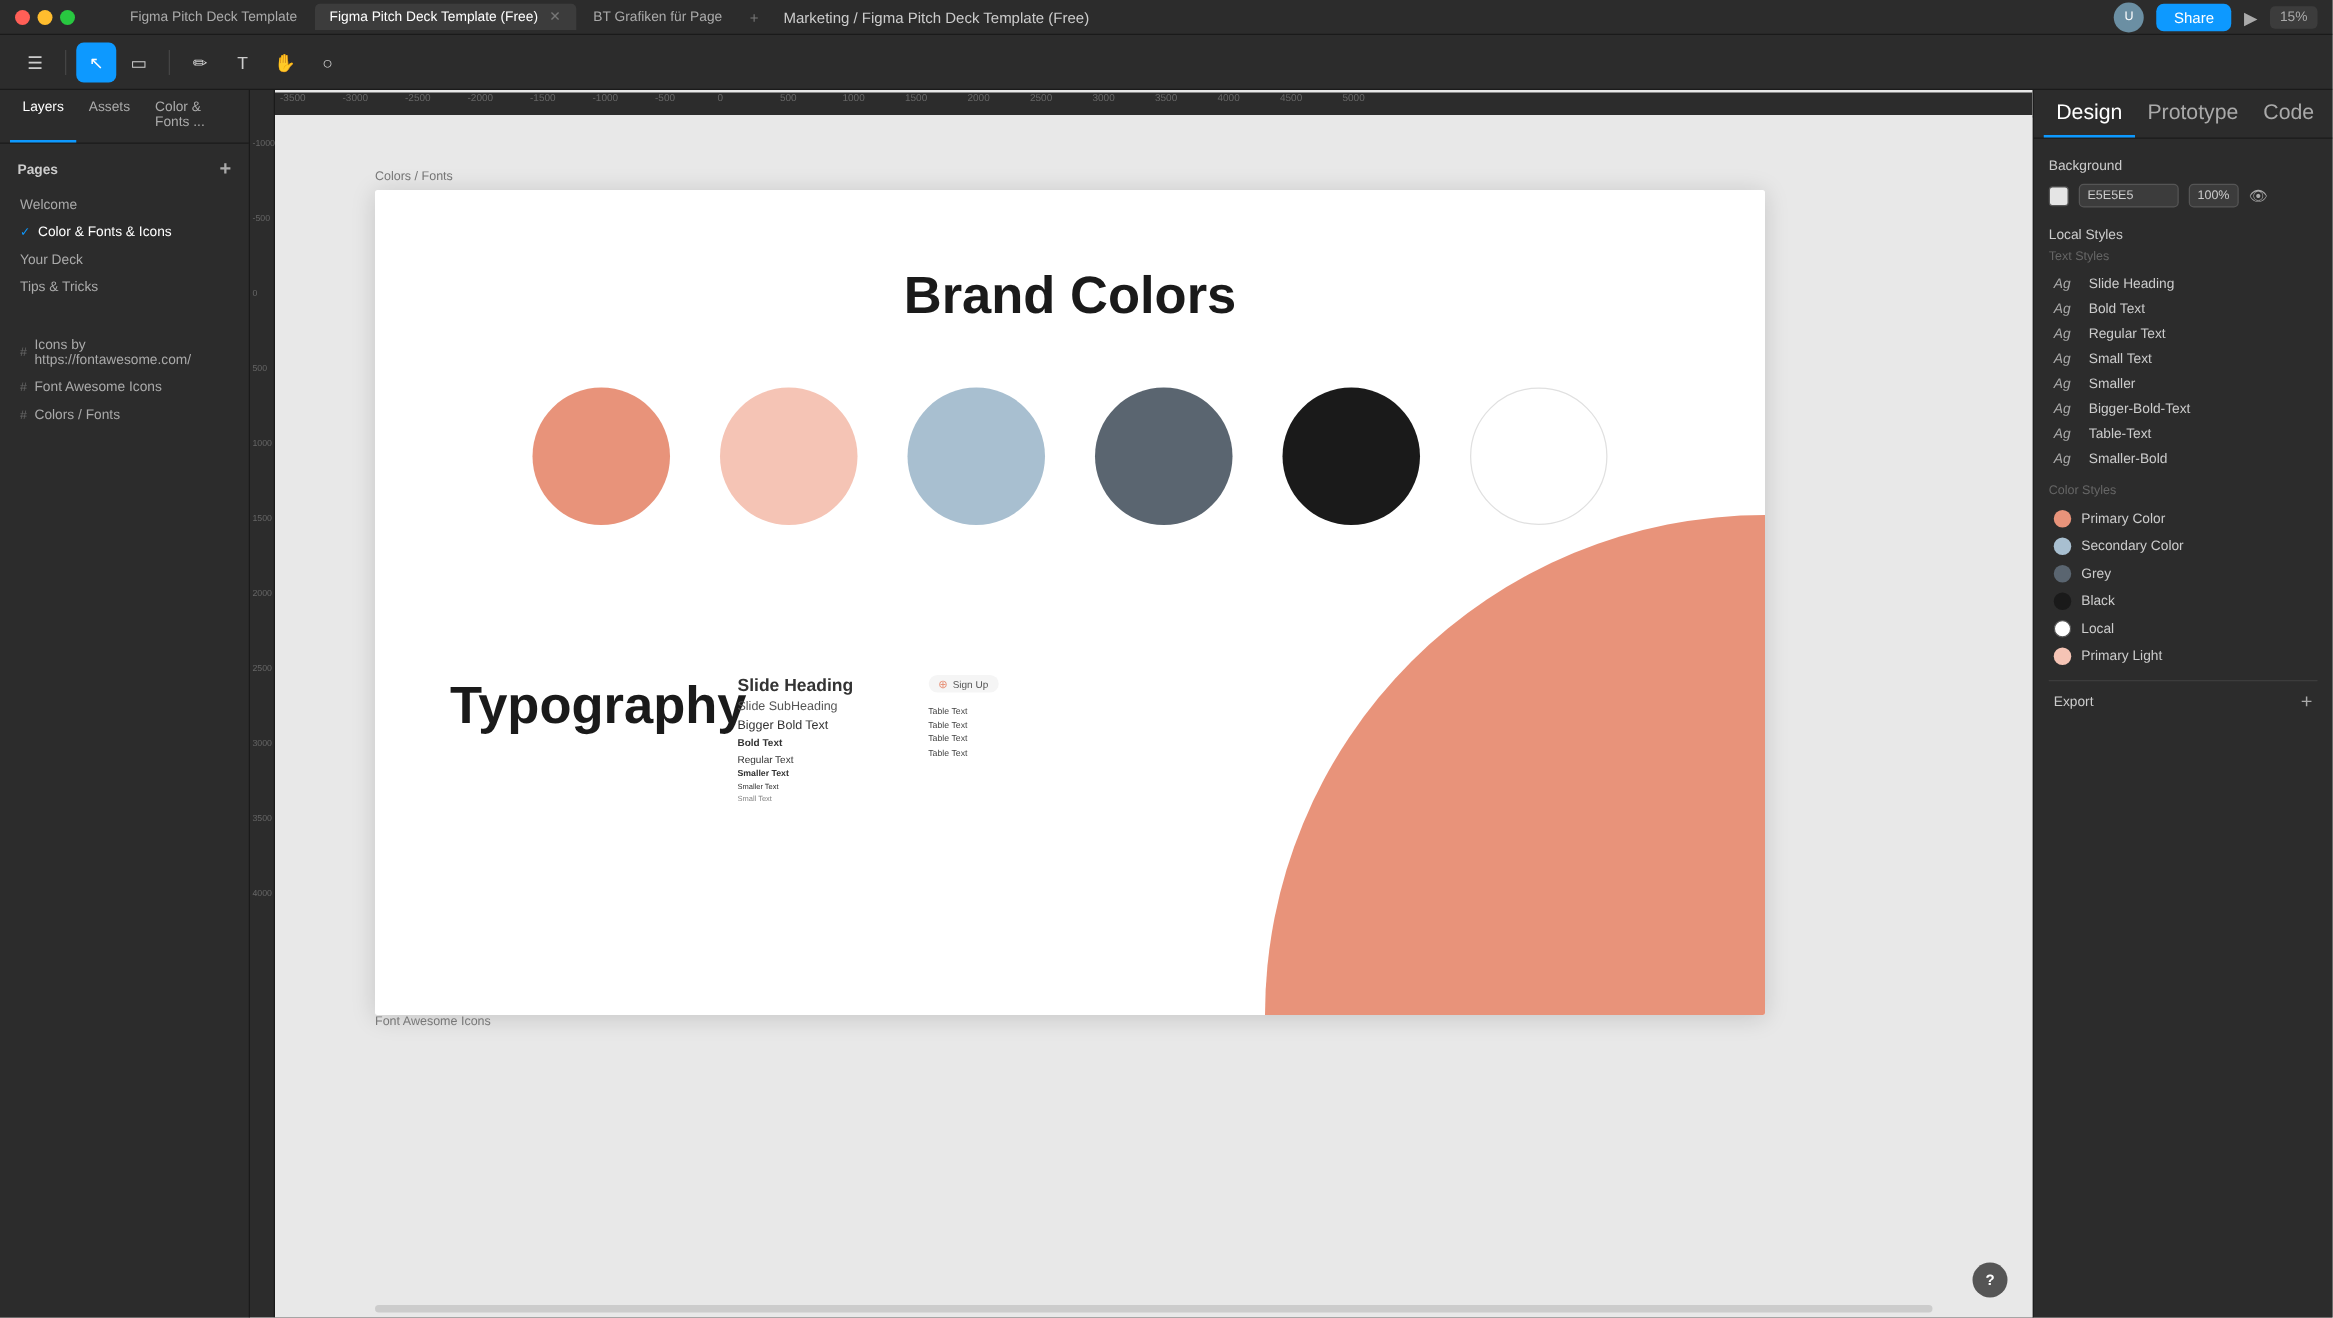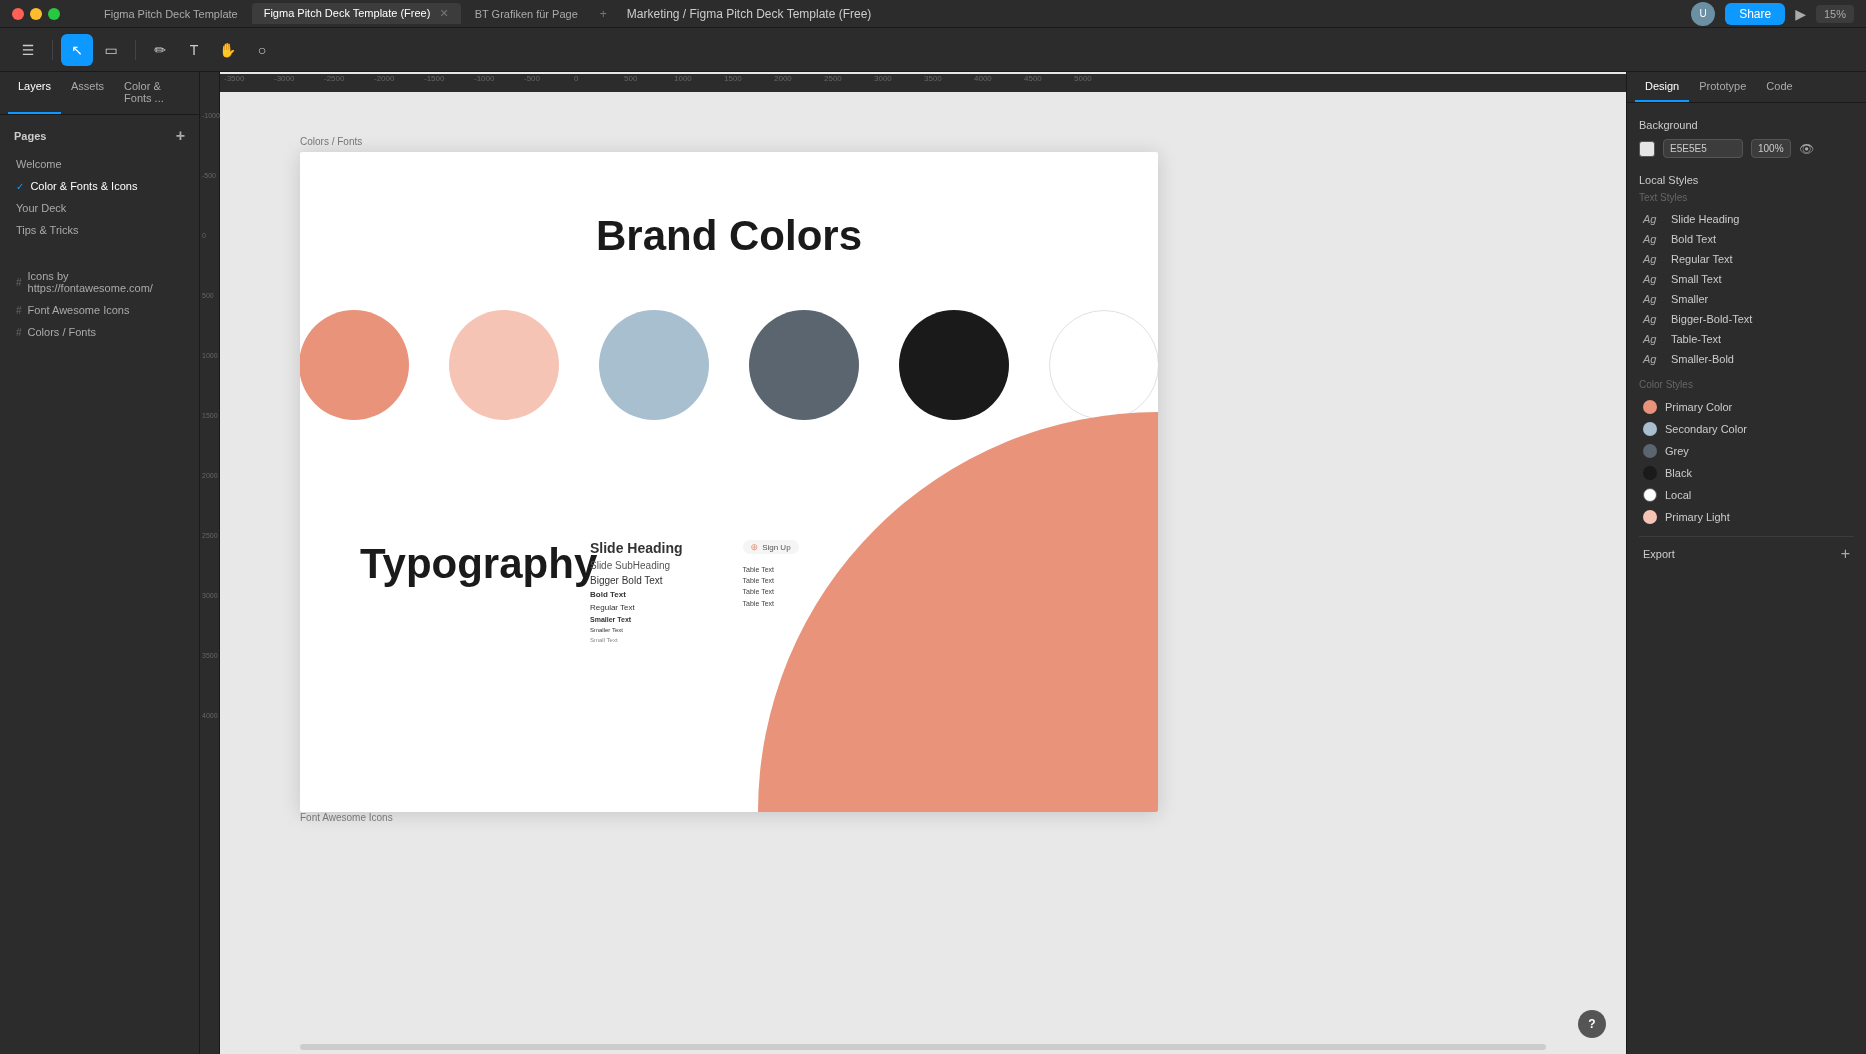--- a/index.html
+++ b/index.html
@@ -141,21 +141,21 @@
     .canvas-content {
       position: absolute;
       top: 20px; left: 20px; right: 0; bottom: 0;
       background: #e8e8e8;
       overflow: hidden;
     }
 
     .frame-container {
       position: absolute;
       top: 60px; left: 80px;
-      width: 858px; height: 660px;
+      width: 1112px; height: 660px;
       background: #fff;
       border-radius: 2px;
       box-shadow: 0 2px 20px rgba(0,0,0,0.15);
       overflow: hidden;
     }
 
     .brand-colors-section {
       padding: 60px 60px 40px;
     }
     .brand-title {
@@ -230,21 +230,21 @@
       flex-direction: column;
     }
     .right-tabs {
       display: flex;
       border-bottom: 1px solid #1a1a1a;
       padding: 0 8px;
     }
     .right-tab {
       padding: 8px 10px;
       color: #aaa;
-      font-size: 11px;
+      font-size: 17px;
       cursor: pointer;
       border-bottom: 2px solid transparent;
     }
     .right-tab.active { color: #fff; border-bottom-color: #0d99ff; }
 
     .right-panel { padding: 12px; overflow-y: auto; flex: 1; }
 
     .section-label {
       font-size: 11px;
       color: #ccc;

